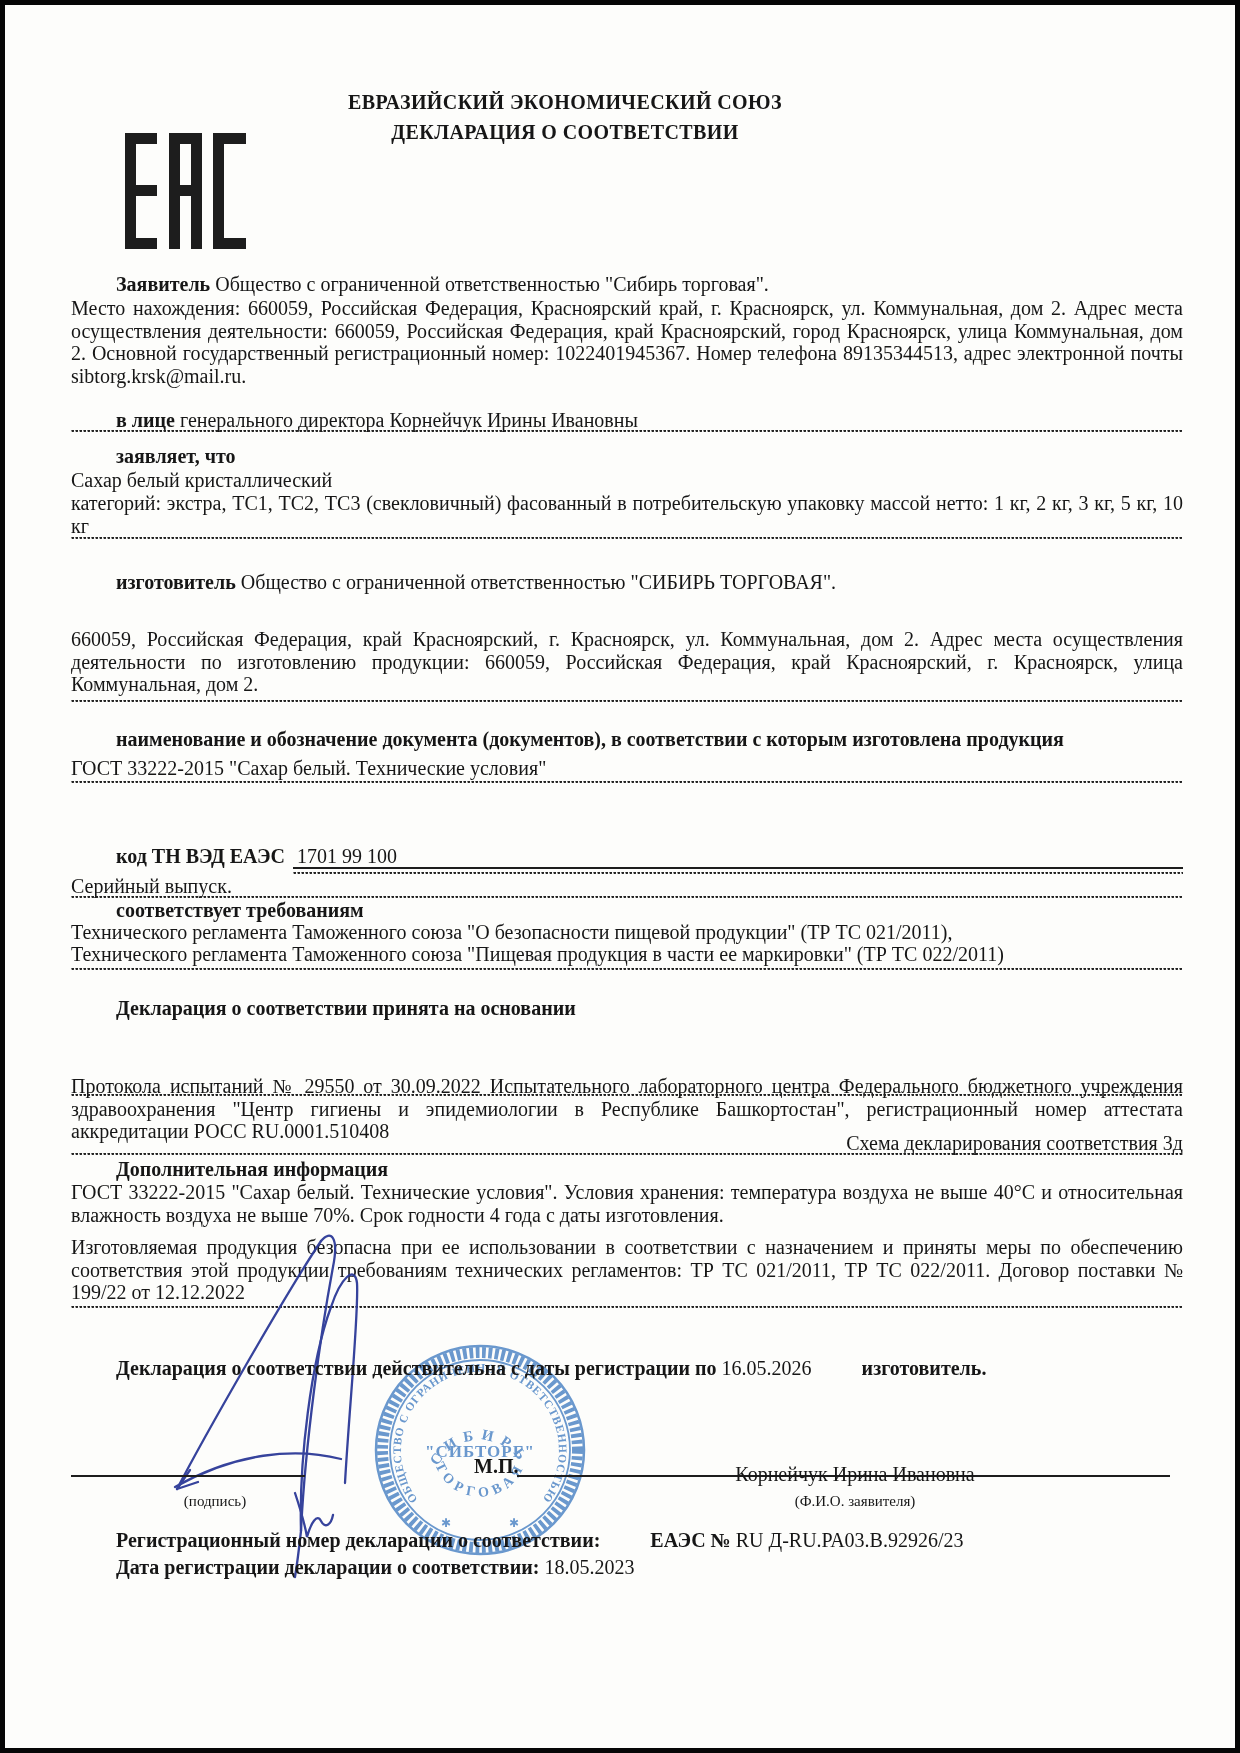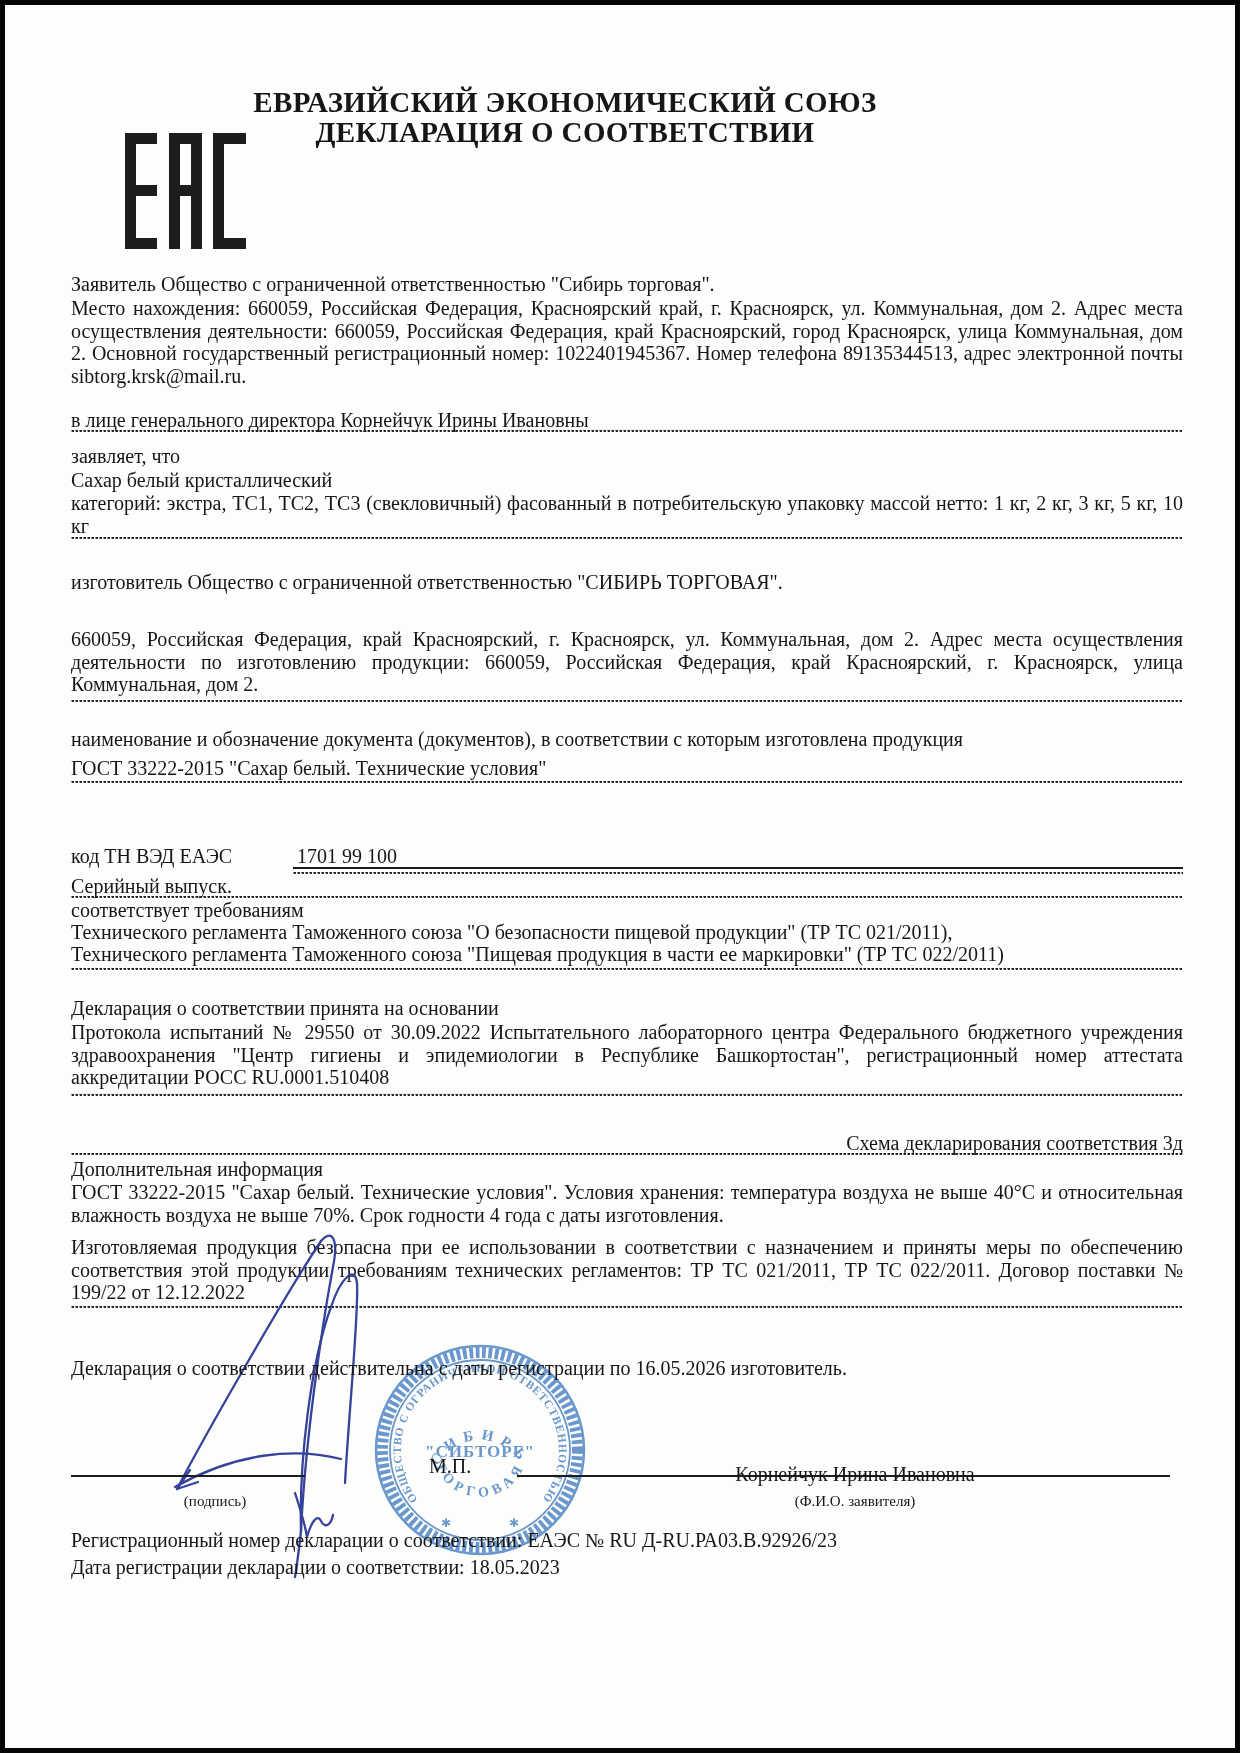--- a/index.html
+++ b/index.html
@@ -4,25 +4,25 @@
 <style>
   html,body { margin:0; padding:0; background:#e8e8e8; }
   #page {
     position:relative; width:1240px; height:1753px;
     background:#fdfdfb; border:5px solid #060606; box-sizing:border-box;
     overflow:hidden;
     font-family:"Liberation Serif", serif; color:#161616;
   }
   .abs { position:absolute; }
   .t  { font-size:20px; line-height:22.5px; }
-  .b  { font-weight:normal; }
+  .b  { font-weight:bold;margin-left:45px; }
   .j  { text-align:justify; }
   .ctr{ text-align:center;margin-top:11px; }
   .small { font-size:15px; line-height:17px; }
-  .title { font-size:29px; line-height:30px; font-weight:bold; letter-spacing:.4px; text-align:center; }
+  .title { font-size:20px; line-height:30px; font-weight:bold; letter-spacing:.4px; text-align:center; }
   .dot {
     height:4px;
     background-image: radial-gradient(circle at 1.6px 1.9px, #222 1.05px, rgba(0,0,0,0) 1.35px);
     background-size:4px 4px; background-repeat:repeat-x;
   }
   .sol { height:2px; background:#1d1d1d; }
   .stamp-svg { opacity:.82; }
   .sig-svg { opacity:.95; }
 </style>
 </head>
@@ -73,21 +73,21 @@
   <div class="abs dot" style="top:866px;left:288px;width:890px;"></div>
   <div class="abs t" style="top:870px;left:66px;width:1112px;">Серийный выпуск.</div>
   <div class="abs dot" style="top:890px;left:66px;width:1112px;"></div>
 
   <div class="abs t b" style="top:894px;left:66px;width:1112px;">соответствует требованиям</div>
   <div class="abs t" style="top:916px;left:66px;width:1112px;">Технического регламента Таможенного союза "О безопасности пищевой продукции" (ТР ТС 021/2011),</div>
   <div class="abs t" style="top:938px;left:66px;width:1112px;">Технического регламента Таможенного союза "Пищевая продукция в части ее маркировки" (ТР ТС 022/2011)</div>
   <div class="abs dot" style="top:962px;left:66px;width:1112px;"></div>
 
   <div class="abs t b" style="top:992px;left:66px;width:1112px;">Декларация о соответствии принята на основании</div>
-  <div class="abs t j" style="top:1016px;left:66px;width:1112px;">Протокола испытаний № 29550 от 30.09.2022 Испытательного лабораторного центра Федерального бюджетного учреждения здравоохранения "Центр гигиены и эпидемиологии в Республике Башкортостан", регистрационный номер аттестата аккредитации РОСС RU.0001.510408</div>
+  <div class="abs t j" style="top:1070px;left:66px;width:1112px;">Протокола испытаний № 29550 от 30.09.2022 Испытательного лабораторного центра Федерального бюджетного учреждения здравоохранения "Центр гигиены и эпидемиологии в Республике Башкортостан", регистрационный номер аттестата аккредитации РОСС RU.0001.510408</div>
   <div class="abs dot" style="top:1088px;left:66px;width:1112px;"></div>
 
   <div class="abs t" style="top:1127px;left:66px;width:1112px;text-align:right;">Схема декларирования соответствия 3д</div>
   <div class="abs dot" style="top:1147px;left:66px;width:1112px;"></div>
 
   <div class="abs t b" style="top:1153px;left:66px;width:1112px;">Дополнительная информация</div>
   <div class="abs t j" style="top:1176px;left:66px;width:1112px;">ГОСТ 33222-2015 "Сахар белый. Технические условия". Условия хранения: температура воздуха не выше 40°С и относительная влажность воздуха не выше 70%. Срок годности 4 года с даты изготовления.</div>
   <div class="abs t j" style="top:1231px;left:66px;width:1112px;">Изготовляемая продукция безопасна при ее использовании в соответствии с назначением и приняты меры по обеспечению соответствия этой продукции требованиям технических регламентов: ТР ТС 021/2011, ТР ТС 022/2011. Договор поставки № 199/22 от 12.12.2022</div>
   <div class="abs dot" style="top:1300px;left:66px;width:1112px;"></div>
 

